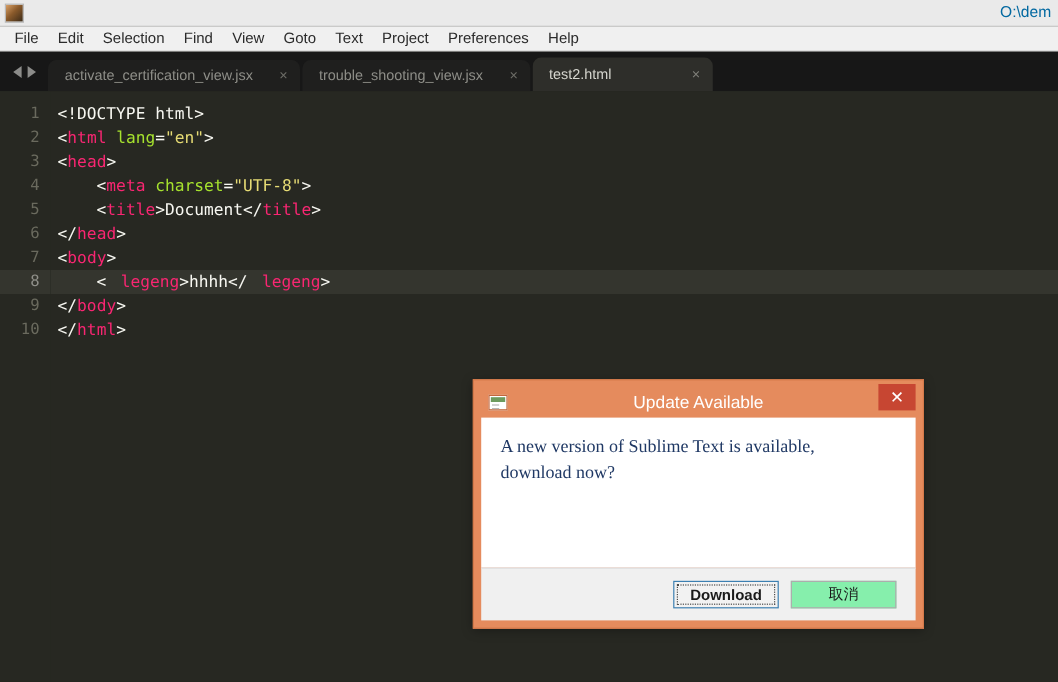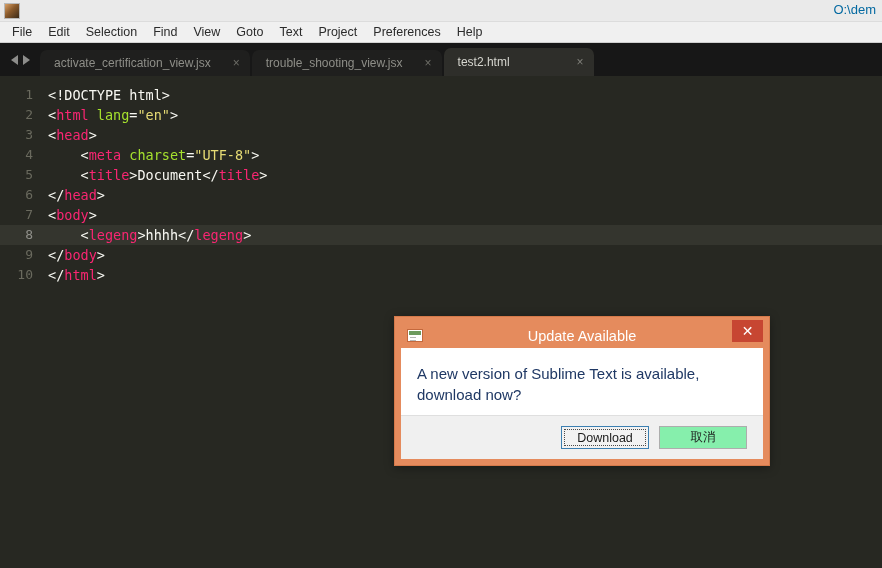--- a/index.html
+++ b/index.html
@@ -177,29 +177,29 @@
     padding-left: 6px;
     box-sizing: border-box;
   }
   .code-line.current { background: #34352e; }
   .tk-punct  { color: #f8f8f2; }
   .tk-tag    { color: #f92672; }
   .tk-attr   { color: #a6e22e; }
   .tk-string { color: #e6db74; }
   .tk-text   { color: #f8f8f2; }
   .tk-doctype{ color: #f8f8f2; }
-  .tk-bad    { color: #f92672; }
+  .tk-bad    { color: #f92672; margin-left: 12px; }
 
   
   .dialog {
     position: absolute;
     left: 394px;
     top: 316px;
     width: 376px;
-    height: 150px;
+    height: 208px;
     background: #e58b5d;
     border: 1px solid #d4794a;
     box-sizing: border-box;
     box-shadow: 0 2px 9px rgba(0,0,0,0.35);
     padding: 6px;
     display: flex;
     flex-direction: column;
   }
   .dlg-titlebar {
     height: 25px;
@@ -261,21 +261,21 @@
   .dlg-body {
     background: #ffffff;
     flex: 1 1 auto;
     padding: 15px 16px 10px 16px;
     box-sizing: border-box;
   }
   .dlg-message {
     font-size: 15px;
     line-height: 21px;
     color: #1f3864;
-    font-family: Liberation Sans, sans-serif;
+    font-family: Liberation Serif, serif;
     max-width: 300px;
   }
   .dlg-footer {
     background: #f0f0f0;
     border-top: 1px solid #dfdfdf;
     height: 44px;
     flex: 0 0 44px;
     display: flex;
     align-items: center;
     justify-content: flex-end;
@@ -294,20 +294,21 @@
     align-items: center;
     justify-content: center;
     cursor: default;
     box-sizing: border-box;
     font-family: "Liberation Sans", sans-serif;
     position: relative;
   }
   .dlg-btn.default {
     border: 1px solid #3c7fb1;
     background: #f2f2f2;
+    font-weight: bold;
   }
   .dlg-btn.default::after {
     content: "";
     position: absolute;
     left: 2px; right: 2px; top: 2px; bottom: 2px;
     border: 1px dotted #4a4a4a;
     pointer-events: none;
   }
 </style>
 </head>

